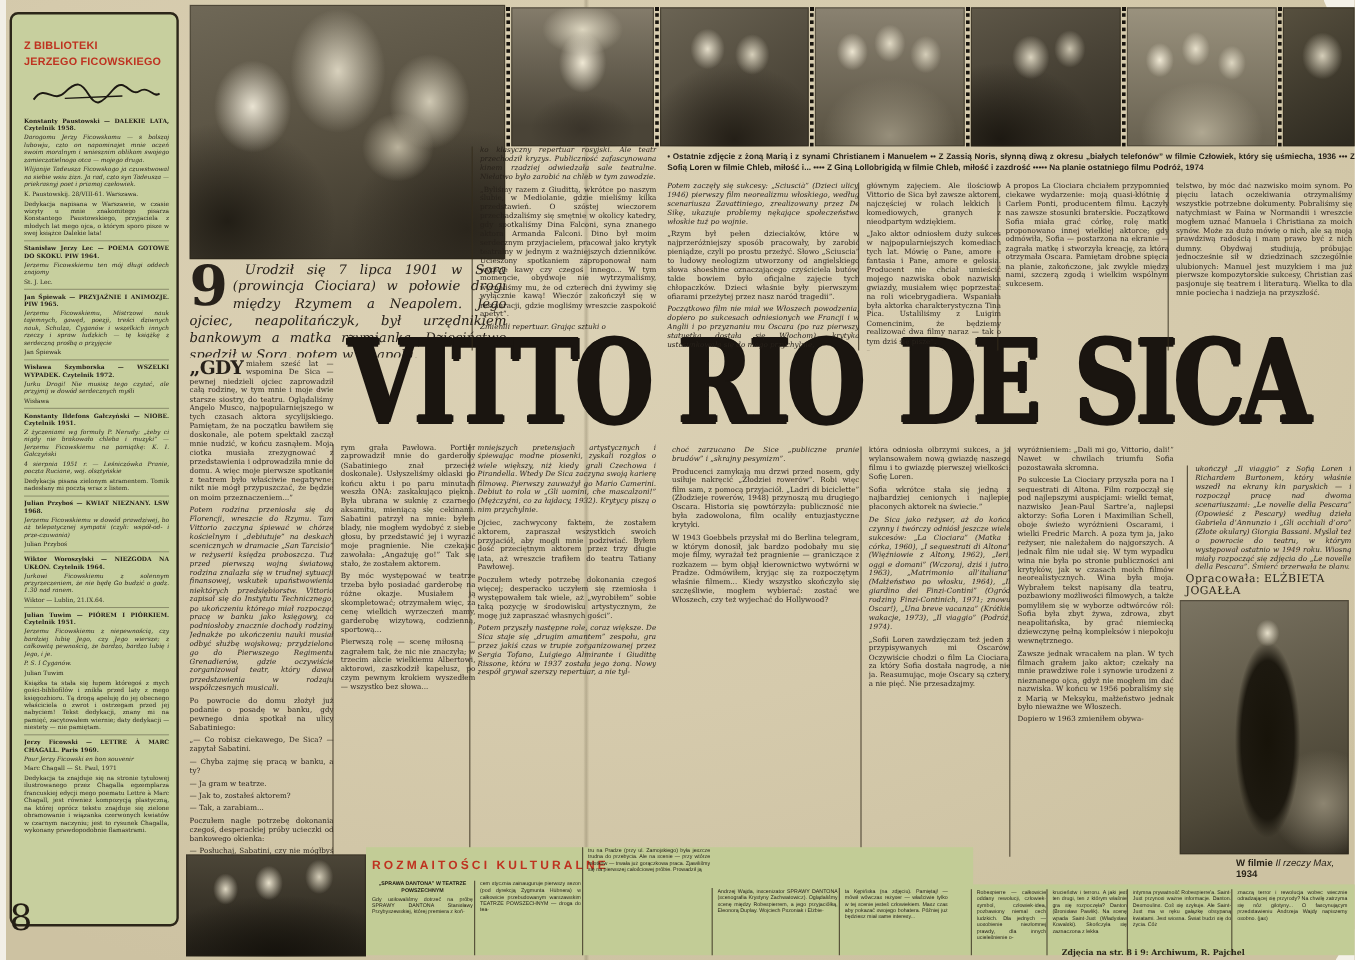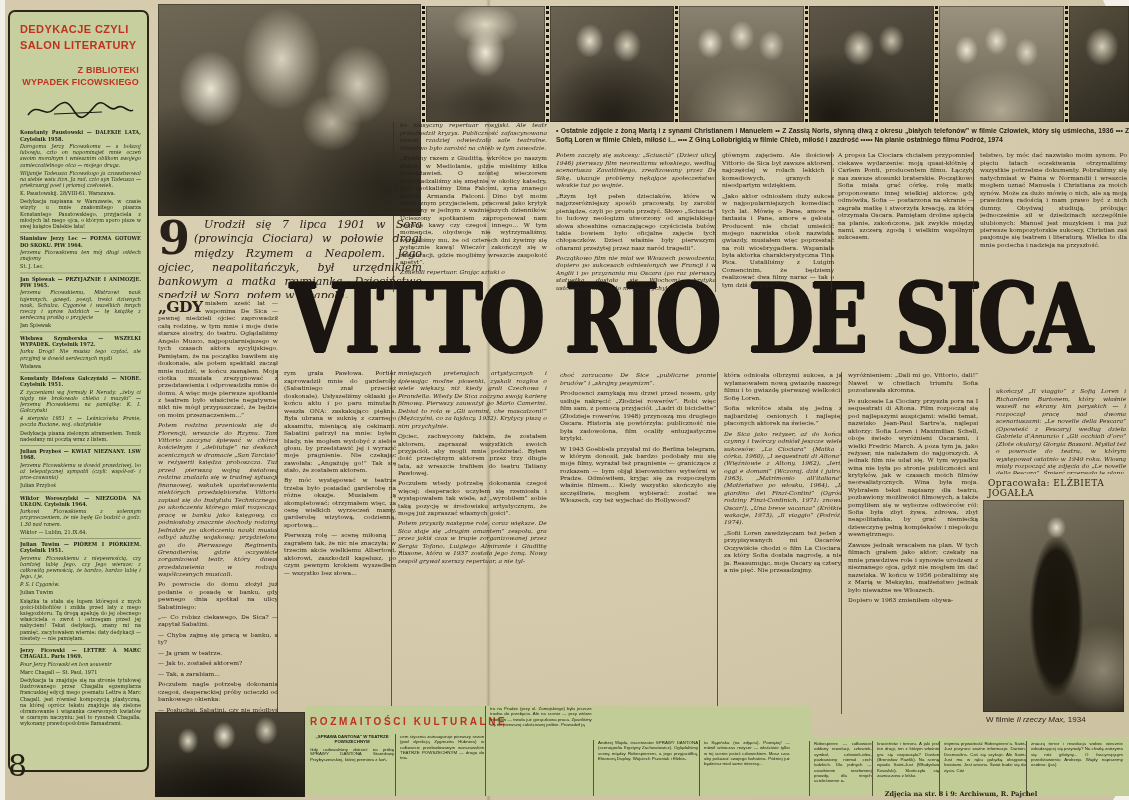--- a/index.html
+++ b/index.html
@@ -14,21 +14,21 @@
 
   
   .edge-left{left:0;top:0;width:5px;height:800px;background:#f2efe6;}
   .corner-tr{right:0;top:0;width:26px;height:60px;background:#f4f1e8;clip-path:polygon(100% 0,0 0,100% 100%);}
   .corner-br{right:0;bottom:0;width:16px;height:26px;background:#f4f1e8;clip-path:polygon(100% 0,100% 100%,0 100%);}
   .fold{left:486px;top:0;width:5px;height:800px;background:linear-gradient(90deg,rgba(90,80,55,0) 0%,rgba(90,80,55,.25) 50%,rgba(90,80,55,0) 100%);}
 
   
   .sidebar{left:8px;top:10px;width:141px;height:762px;background:#c7cf9e;border:2px solid #2c2619;border-radius:7px;box-sizing:border-box;padding:10px 8px 6px 10px;overflow:hidden;}
   .sb-title{font-family:"Liberation Sans",sans-serif;font-weight:bold;color:#bf3220;font-size:11px;line-height:1.45;letter-spacing:.4px;}
-  .sb-sub{font-family:"Liberation Sans",sans-serif;font-weight:bold;color:#bf3220;font-size:9px;line-height:1.4;text-align:right;margin-top:10px;letter-spacing:.2px;}
+  .sb-sub{font-family:"Liberation Sans",sans-serif;font-weight:bold;color:#bf3220;font-size:9px;line-height:1.4;text-align:left;margin-top:10px;letter-spacing:.2px;}
   .sb-sign{display:block;margin:8px auto 4px auto;}
   .sb-entries-outer{width:121px;height:600px;overflow:hidden;}
   .sb-entries{transform:scale(.62);transform-origin:0 0;width:195px;}
   .sb-e{border-top:1px solid #76765a;padding-top:4px;margin-top:4px;}
   .sb-e:first-child{border-top:none;margin-top:0;}
   .sb-e p{margin:0 0 3px 0;font-size:8px;line-height:1.25;text-align:justify;}
   .sb-e p.h{font-weight:bold;font-size:8px;}
   .sb-e p.i{font-style:italic;}
 
   .pageno{font-family:"DejaVu Serif",serif;color:#241e14;}
@@ -95,21 +95,21 @@
       radial-gradient(40px 120px at 52% 55%, #171309 0%, #1d1910 55%, rgba(0,0,0,0) 68%),
       radial-gradient(60px 60px at 85% 80%, #8d8571 0%, rgba(0,0,0,0) 75%),
       linear-gradient(160deg,#7b7462 0%, #4f4939 70%, #332e23 100%);}
   .dots{position:absolute;width:0;border-left:3px dotted #17130d;}
 
   
   .strip-cap-outer{left:556px;top:127px;width:573px;height:24px;overflow:hidden;}
   .strip-cap{transform:scale(.68);transform-origin:0 0;width:843px;font-family:"Liberation Sans",sans-serif;font-weight:bold;font-size:10px;line-height:1.25;text-align:justify;color:#241f16;}
   .photo-cap{left:986px;top:715px;width:142px;font-family:"Liberation Sans",sans-serif;font-size:8px;color:#241f16;}
   .photo-cap .it{font-style:italic;}
-  .photo-cap b{font-weight:normal;}
+  .photo-cap b{font-weight:bold;margin-left:44px;}
 
   
   .intro{left:158px;top:218px;width:264px;height:80px;font-style:italic;font-size:11px;line-height:1.3;text-align:justify;overflow:hidden;}
   .dropcap{float:left;font-style:normal;font-weight:bold;font-size:46px;line-height:.8;padding:2px 6px 0 0;letter-spacing:-2px;}
   .intro p{margin:0 0 2px 0;text-indent:10px;}
   .intro p:first-child{text-indent:0;}
 
   
   .headline{left:290px;top:281px;width:740px;white-space:nowrap;transform:scaleX(.78);transform-origin:0 0;
     font-family:"DejaVu Serif",serif;font-weight:bold;font-size:96px;line-height:.8;letter-spacing:-4px;color:#1a1510;
@@ -138,27 +138,23 @@
 </style>
 </head>
 <body>
 
 <div class="abs edge-left"></div>
 <div class="abs corner-tr"></div>
 <div class="abs corner-br"></div>
 <div class="abs fold"></div>
 
 <div class="abs sidebar">
-  <div class="sb-title">
-    <div>DEDYKACJE CZYLI</div>
-    <div>SALON LITERATURY</div>
-  </div>
   <div class="sb-sub">
     <div>Z BIBLIOTEKI</div>
-    <div>WYPADEK FICOWSKIEGO</div>
+    <div>JERZEGO FICOWSKIEGO</div>
   </div>
   <svg class="sb-sign" width="112" height="26" viewBox="0 0 112 26">
     <path d="M4 18 C14 4 20 22 30 12 S44 4 50 14 S60 22 70 10 S84 16 92 11 S104 17 109 13" fill="none" stroke="#1c1812" stroke-width="1.6"></path>
     <path d="M30 17 L78 15" fill="none" stroke="#1c1812" stroke-width="1.2"></path>
   </svg>
   <div class="sb-entries-outer">
     <div class="sb-entries" id="sb-entries">
         <div class="sb-e">
           <p class="h">Konstanty Paustowski — DALEKIE LATA, Czytelnik 1958.</p>
           <p class="i">Darogomu Jerzy Ficowskomu — s bolszoj lubowju, czto on napominajet mnie oczeń swoim moralnym i wniesznim oblikom swojego zamieczatielnogo otca — mojego druga.</p>

